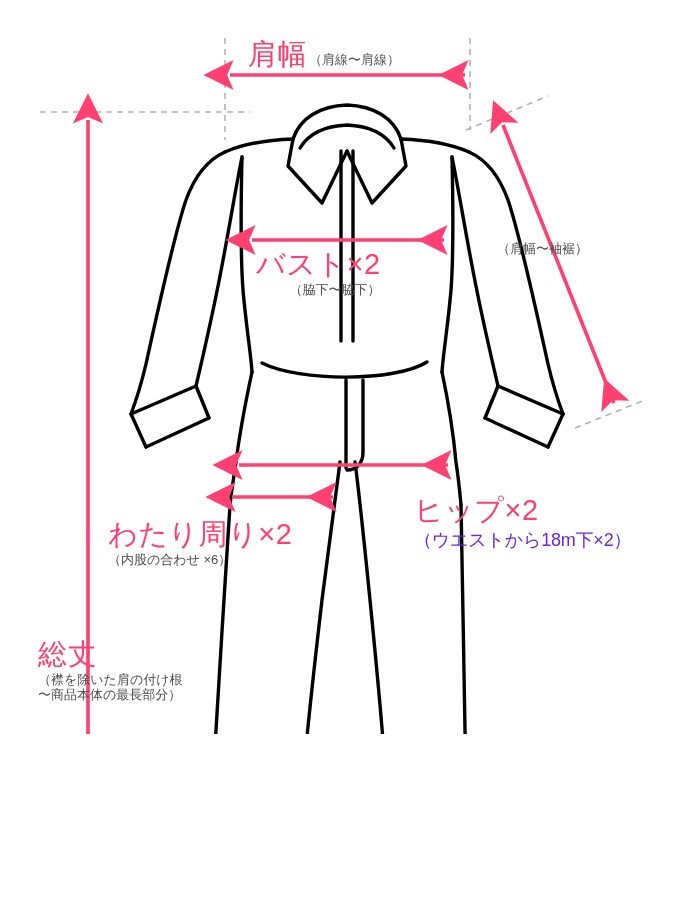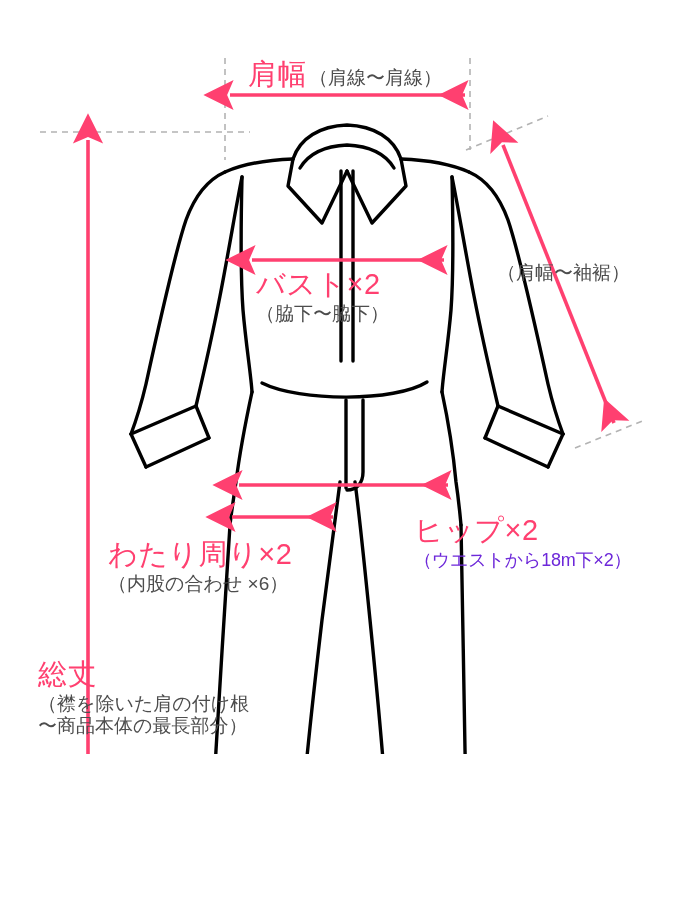--- a/index.html
+++ b/index.html
@@ -9,42 +9,41 @@
   }
   body {
     font-family: "Liberation Sans", "DejaVu Sans", sans-serif;
   }
   #stage {
     position: relative;
     width: 688px;
     height: 734px;
     background: #ffffff;
     overflow: hidden;
-    margin-top: 20px;
   }
   #diagram {
     position: absolute;
     left: 0;
     top: 0;
     width: 688px;
     height: 918px;
   }
   .lbl {
     position: absolute;
     white-space: nowrap;
     line-height: 1.12;
   }
   .lbl-main {
     color: #ff4070;
     font-size: 29px;
     letter-spacing: 0.5px;
   }
   .lbl-sub {
     color: #4d4d4d;
-    font-size: 19px;
+    font-size: 13px;
     letter-spacing: 0px;
   }
   .lbl-sub-tight {
     color: #6d28d9;
     font-size: 18px;
     letter-spacing: -0.2px;
   }
   .inline-row {
     display: flex;
     align-items: baseline;

